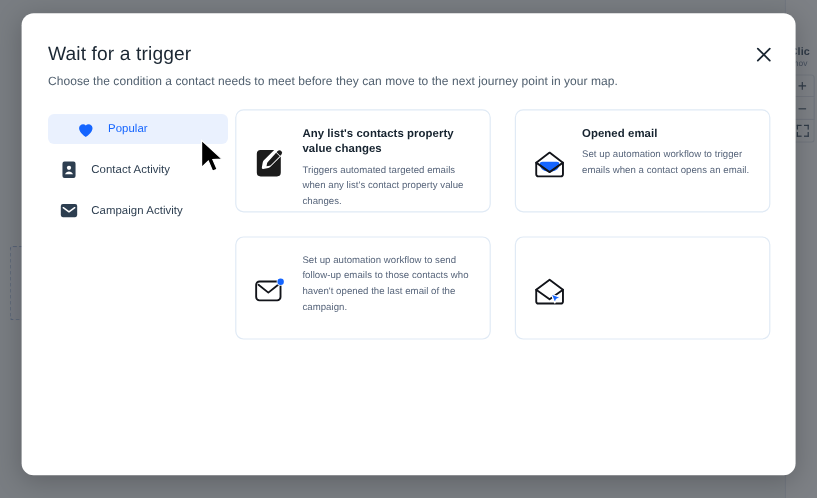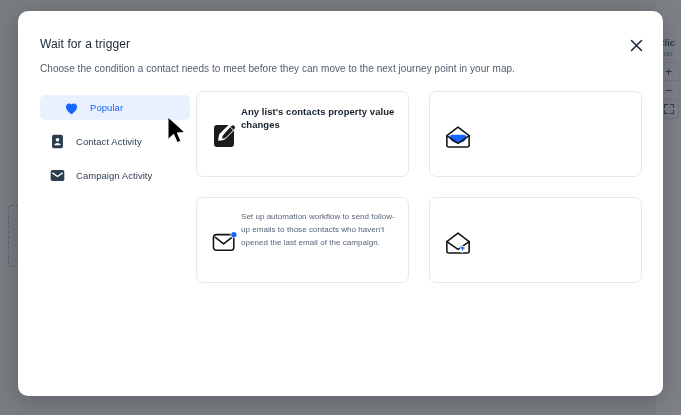--- a/index.html
+++ b/index.html
@@ -110,21 +110,21 @@
     background: #ffffff;
     border-radius: 10px;
     box-shadow: 0 4px 22px rgba(0,0,0,.22);
     overflow: hidden;
   }
 
   .modal-title {
     position: absolute;
     left: 22px;
     top: 26px;
-    font-size: 12px;
+    font-size: 16px;
     font-weight: 400;
     color: #1b2733;
     letter-spacing: .1px;
   }
 
   .modal-sub {
     position: absolute;
     left: 22px;
     top: 52px;
     font-size: 10px;
@@ -202,20 +202,21 @@
   }
 
   .card {
     position: relative;
     height: 86px;
     background: #ffffff;
     border: 1px solid #e0eaf5;
     border-radius: 7px;
     padding: 12px 13px 10px 12px;
     display: flex;
+    gap: 11px;
     cursor: pointer;
   }
 
   .card-icon {
     flex: 0 0 32px;
     width: 32px;
     height: 62px;
     display: flex;
     align-items: center;
     justify-content: center;
@@ -327,30 +328,35 @@
       <div class="card">
         <div class="card-icon">
           <svg width="26" height="26" viewBox="0 0 26 26">
             <path d="M2 5.2A3.2 3.2 0 0 1 5.2 2h11.3l-8.6 8.6a3.4 3.4 0 0 0-.95 1.8l-.75 4.2a1 1 0 0 0 1.16 1.16l4.2-.75a3.4 3.4 0 0 0 1.8-.95L22 7.4v13.4A3.2 3.2 0 0 1 18.8 24H5.2A3.2 3.2 0 0 1 2 20.8z" fill="#1b1b1b"></path>
             <path d="M19.4 2.9a2.1 2.1 0 0 1 3 3l-.9.9-3-3z" fill="#1b1b1b"></path>
             <path d="M18.1 4.2l3 3-7.5 7.5a1.7 1.7 0 0 1-.9.48l-2.6.46.46-2.6a1.7 1.7 0 0 1 .48-.9z" fill="#1b1b1b"></path>
           </svg>
         </div>
         <div class="card-body">
           <div class="card-title">Any list's contacts property value changes</div>
+          <div class="card-desc">Triggers automated targeted emails when any list's contact property value changes.</div>
         </div>
       </div>
 
       <div class="card">
         <div class="card-icon">
           <svg width="28" height="26" viewBox="0 0 30 28">
             <path d="M3 13.5 L15 4.5 L27 13.5 V24 a1.8 1.8 0 0 1-1.8 1.8 H4.8 A1.8 1.8 0 0 1 3 24 Z" fill="#ffffff" stroke="#12141a" stroke-width="1.7" stroke-linejoin="round"></path>
             <path d="M8.4 12.6 h13.2 a2.2 2.2 0 0 1 2.2 2.2 a6.6 6.6 0 0 1-6.6 6.6 h-4.4 a6.6 6.6 0 0 1-6.6-6.6 a2.2 2.2 0 0 1 2.2-2.2 z" fill="#1565ff"></path>
             <path d="M3 13.5 L15 22 L27 13.5" fill="none" stroke="#12141a" stroke-width="1.7" stroke-linejoin="round" stroke-linecap="round"></path>
           </svg>
+        </div>
+        <div class="card-body">
+          <div class="card-title">Opened email</div>
+          <div class="card-desc">Set up automation workflow to trigger emails when a contact opens an email.</div>
         </div>
       </div>
 
       <div class="card">
         <div class="card-icon">
           <svg width="28" height="24" viewBox="0 0 30 26">
             <rect x="2.5" y="5" width="22" height="17" rx="3" fill="#ffffff" stroke="#12141a" stroke-width="1.7"></rect>
             <path d="M4.6 8 L13.5 15 L22.4 8" fill="none" stroke="#12141a" stroke-width="1.7" stroke-linecap="round" stroke-linejoin="round"></path>
             <circle cx="24.6" cy="5.2" r="3.6" fill="#ffffff"></circle>
             <circle cx="24.6" cy="5.2" r="2.9" fill="#1565ff"></circle>

